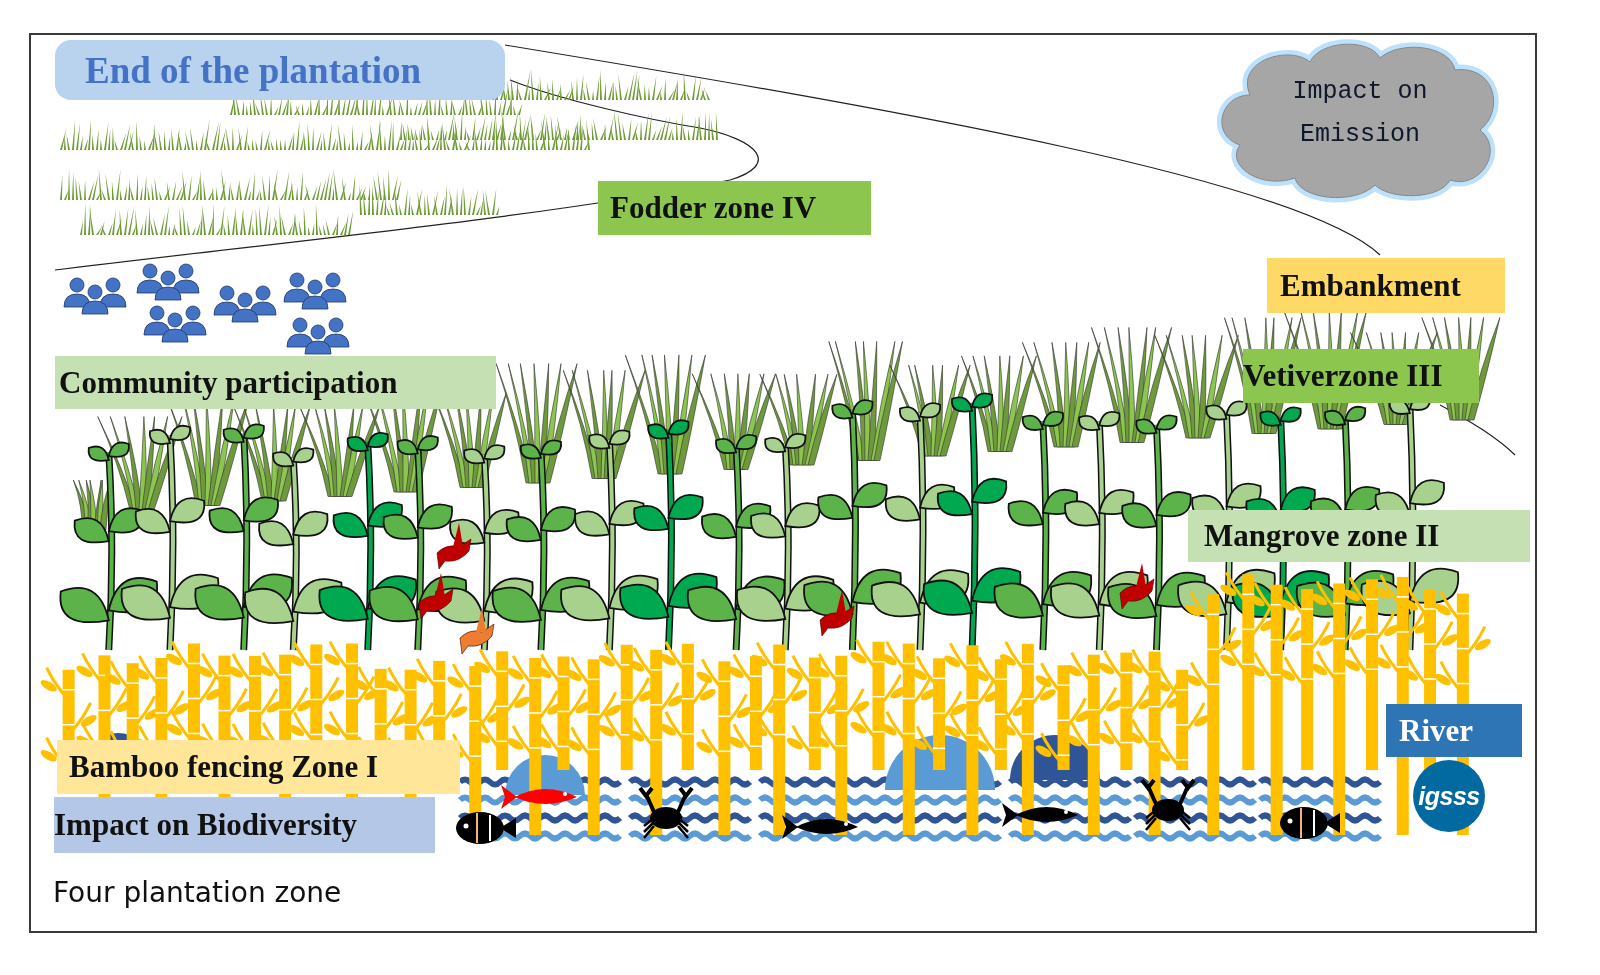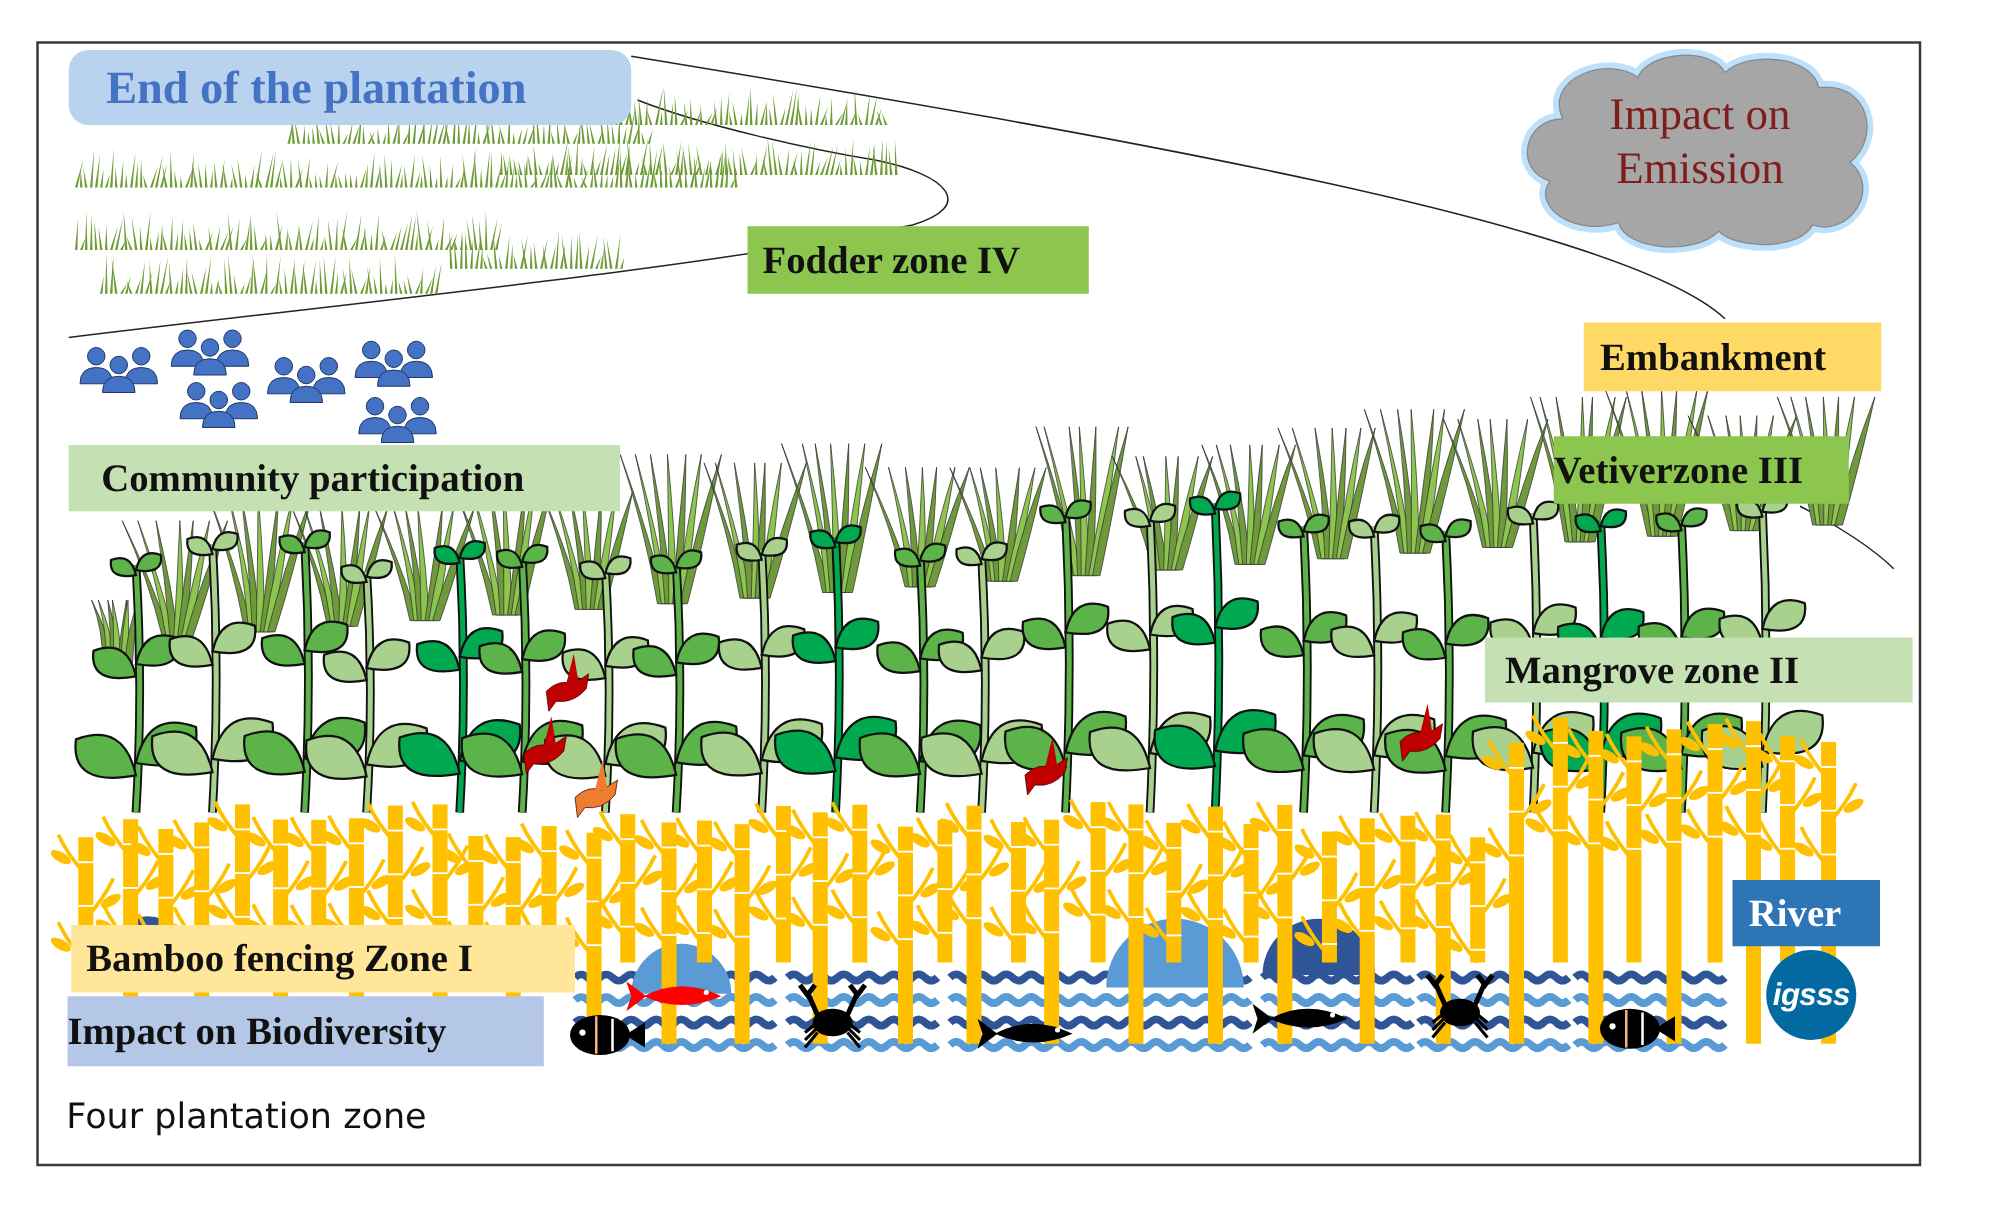--- a/index.html
+++ b/index.html
@@ -2,28 +2,28 @@
 <html><head>
 <meta charset="utf-8">
 <style>
   html, body { margin: 0; padding: 0; background: #ffffff; }
   body { width: 1600px; height: 975px; position: relative; overflow: hidden; font-family: "Liberation Serif", serif; }
   #frame { position: absolute; left: 29px; top: 33px; width: 1508px; height: 900px; border: 2px solid #3a3a3a; box-sizing: border-box; background: #fff; overflow: hidden; }
   #art { position: absolute; left: 0; top: 0; width: 1600px; height: 975px; }
   .label { position: absolute; font-family: "Liberation Serif", serif; font-weight: bold; color: #111; white-space: nowrap; box-sizing: border-box; display: flex; align-items: center; }
   .lbl-end { left: 55px; top: 40px; width: 450px; height: 60px; background: #b9d3ee; color: #4472c4; font-size: 37px; padding-left: 30px; border-radius: 16px; }
   .lbl-fodder { left: 598px; top: 181px; width: 273px; height: 54px; background: #8dc64f; font-size: 31px; padding-left: 12px; }
-  .lbl-community { left: 55px; top: 356px; width: 441px; height: 53px; background: #c5e0b3; font-size: 31px; padding-left: 26px; }
+  .lbl-community { left: 55px; top: 356px; width: 441px; height: 53px; background: #c5e0b3; font-size: 31px; padding-left: 4px; }
   .lbl-embank { left: 1267px; top: 258px; width: 238px; height: 55px; background: #ffd966; font-size: 31px; padding-left: 13px; }
   .lbl-vetiver { left: 1243px; top: 349px; width: 236px; height: 54px; background: #8dc64f; font-size: 31px; padding-left: 0; }
   .lbl-mangrove { left: 1188px; top: 510px; width: 342px; height: 52px; background: #c5e0b3; font-size: 31px; padding-left: 16px; }
-  .lbl-river { left: 1386px; top: 704px; width: 118px; height: 53px; background: #2e75b6; color: #fff; font-size: 31px; padding-left: 13px; font-weight: bold; }
+  .lbl-river { left: 1386px; top: 704px; width: 136px; height: 53px; background: #2e75b6; color: #fff; font-size: 31px; padding-left: 13px; font-weight: bold; }
   .lbl-bamboo { left: 57px; top: 740px; width: 403px; height: 54px; background: #ffe699; font-size: 31px; padding-left: 12px; }
   .lbl-bio { left: 54px; top: 797px; width: 381px; height: 56px; background: #b4c7e7; font-size: 31px; padding-left: 0; }
-  .cloud-text { position: absolute; left: 1230px; top: 70px; width: 260px; text-align: center; font-family: Liberation Serif, serif; font-size: 36px; line-height: 43px; color: #7f1d1d; }
+  .cloud-text { position: absolute; left: 1230px; top: 70px; width: 260px; text-align: center; font-family: Liberation Mono, monospace; font-size: 25px; line-height: 43px; color: #0f172a; }
   .caption { position: absolute; left: 53px; top: 876px; font-family: "DejaVu Sans", sans-serif; font-size: 28px; color: #111; }
   .logo { position: absolute; left: 1413px; top: 760px; width: 72px; height: 72px; border-radius: 50%; background: #0369a1; color: #fff; display: flex; align-items: center; justify-content: center; font-family: "Liberation Sans", sans-serif; font-style: italic; font-weight: bold; font-size: 25px; letter-spacing: -0.5px; }
 </style>
 </head>
 <body>
 
 <div id="frame"></div>
 
 <svg id="art" viewBox="0 0 1600 975">
   <g id="g-lines">

